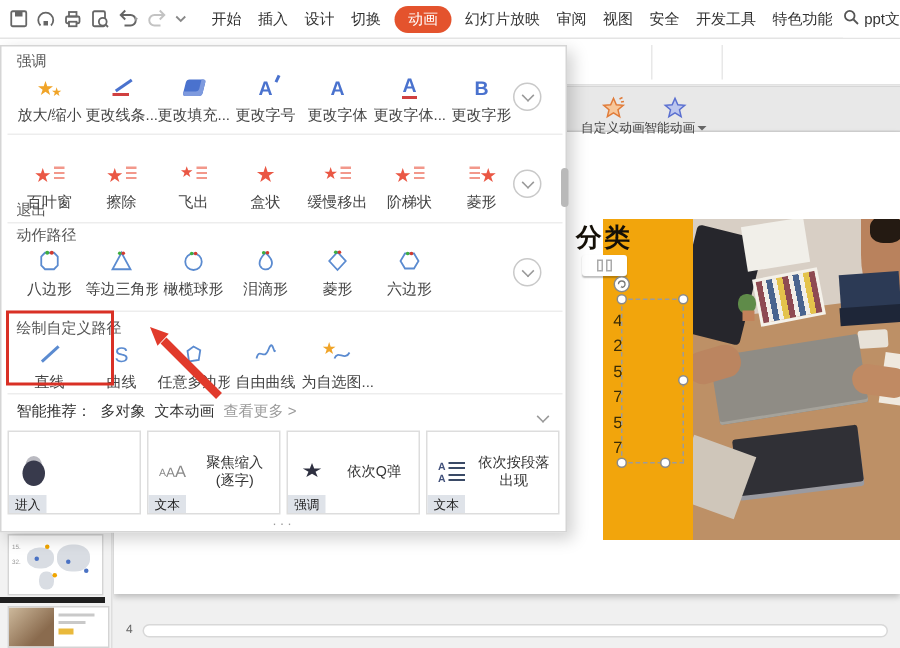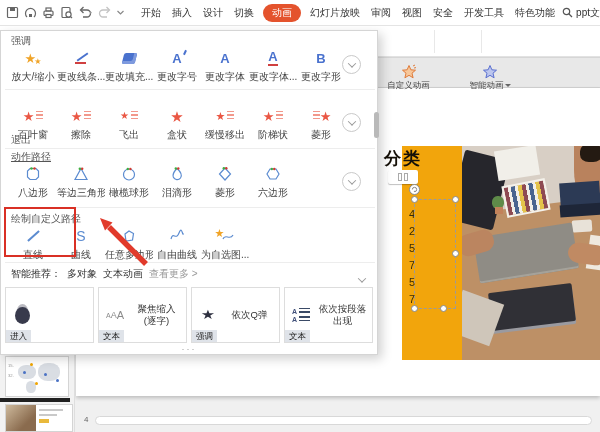--- a/index.html
+++ b/index.html
@@ -204,21 +204,21 @@
   <div class="ribbon">
     <div class="rbtn" style="left:384px;width:49px;">
       <svg width="16" height="16" viewBox="0 0 16 16">
           <path d="M8 1.5 L9.9 5.8 L14.5 6.2 L11 9.2 L12.1 13.8 L8 11.3 L3.9 13.8 L5 9.2 L1.5 6.2 L6.1 5.8 Z" fill="#f7c79a" stroke="#e07b39" stroke-width="1"></path>
           <line x1="12" y1="2" x2="14" y2="1" stroke="#e07b39" stroke-width="1"></line>
           <line x1="13" y1="4" x2="15" y2="3.6" stroke="#e07b39" stroke-width="1"></line>
         </svg>
       <span class="rlbl">自定义动画</span>
     </div>
     <div class="rdiv" style="left:434px;"></div>
-    <div class="rbtn" style="left:460px;width:60px;">
+    <div class="rbtn" style="left:420px;width:60px;">
       <svg width="16" height="16" viewBox="0 0 16 16">
           <path d="M8 1.5 L9.9 5.8 L14.5 6.2 L11 9.2 L12.1 13.8 L8 11.3 L3.9 13.8 L5 9.2 L1.5 6.2 L6.1 5.8 Z" fill="#bcc6ee" stroke="#5a6fd0" stroke-width="1"></path>
         </svg>
       <span class="rlbl"><span>智能动画</span><span class="caret"></span></span>
     </div>
     <div class="rdiv" style="left:481px;"></div>
   </div>
 
   <div class="ruler"></div>
   <div class="page"></div>
@@ -402,21 +402,21 @@
             <span class="exit-star">★</span>
           </div>
         <div class="plabel">菱形</div>
       </div>
     </div>
     <div class="chev-circle" style="top:82px;">
         <span class="chev"></span>
       </div>
     <div class="pdiv" style="top:117px;"></div>
 
-    <div class="sec-title" style="top:119px;text-decoration:underline;">动作路径</div>
+    <div class="sec-title" style="top:119px;">动作路径</div>
     <div class="sec-items" style="top:131px;">
       <div class="pitem">
         <div class="pic">
             <svg width="16" height="16" viewBox="0 0 16 16">
               <polygon points="5,2.5 11,2.5 13.5,5 13.5,11 11,13.5 5,13.5 2.5,11 2.5,5" fill="none" stroke="#5b8bd0" stroke-width="1.2"></polygon>
               <circle cx="6.5" cy="2.5" r="1.3" fill="#3fae3f"></circle>
               <circle cx="9.5" cy="2.5" r="1.3" fill="#d23b2f"></circle>
             </svg>
           </div>
         <div class="plabel">八边形</div>

